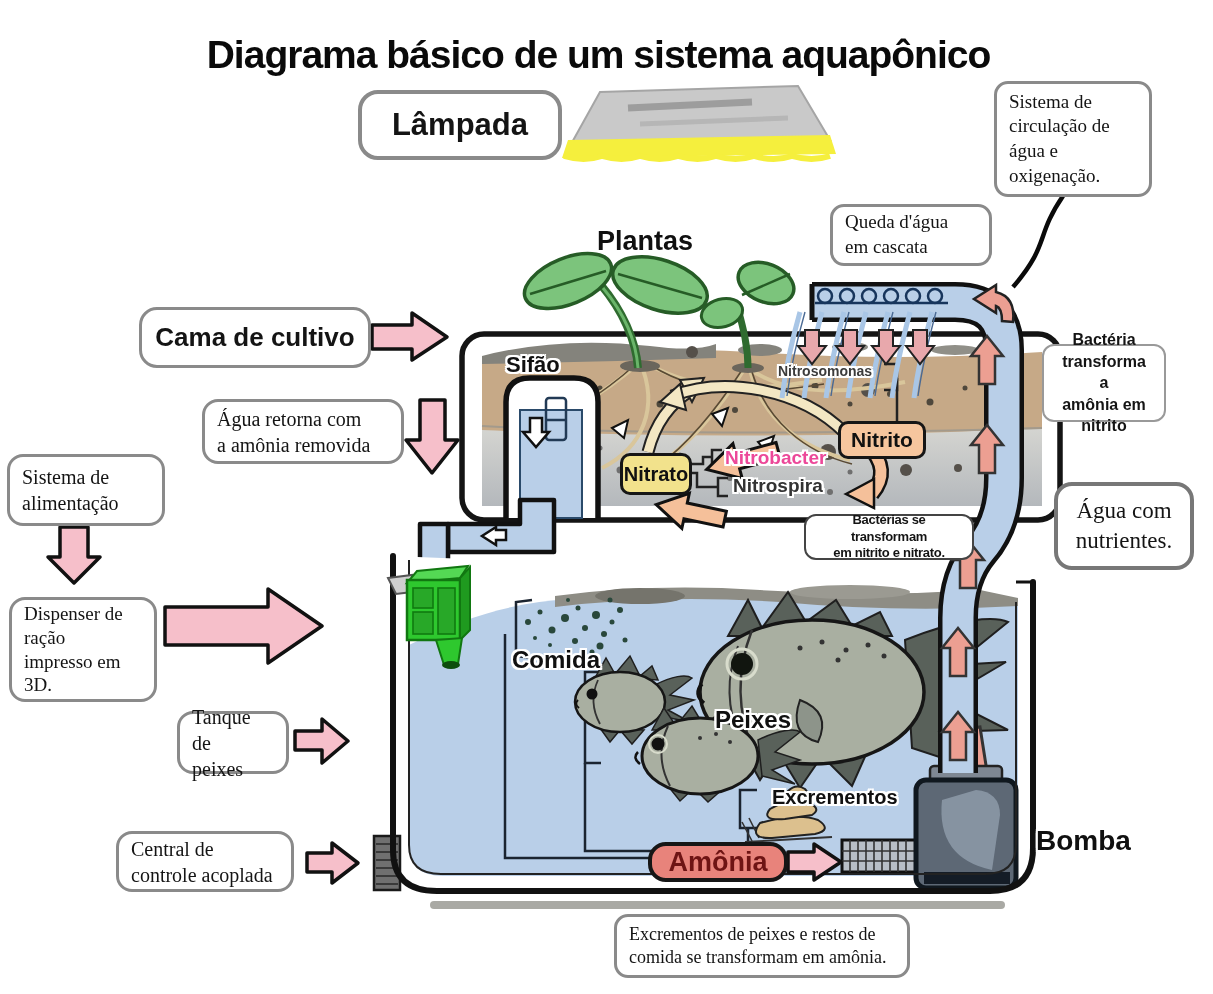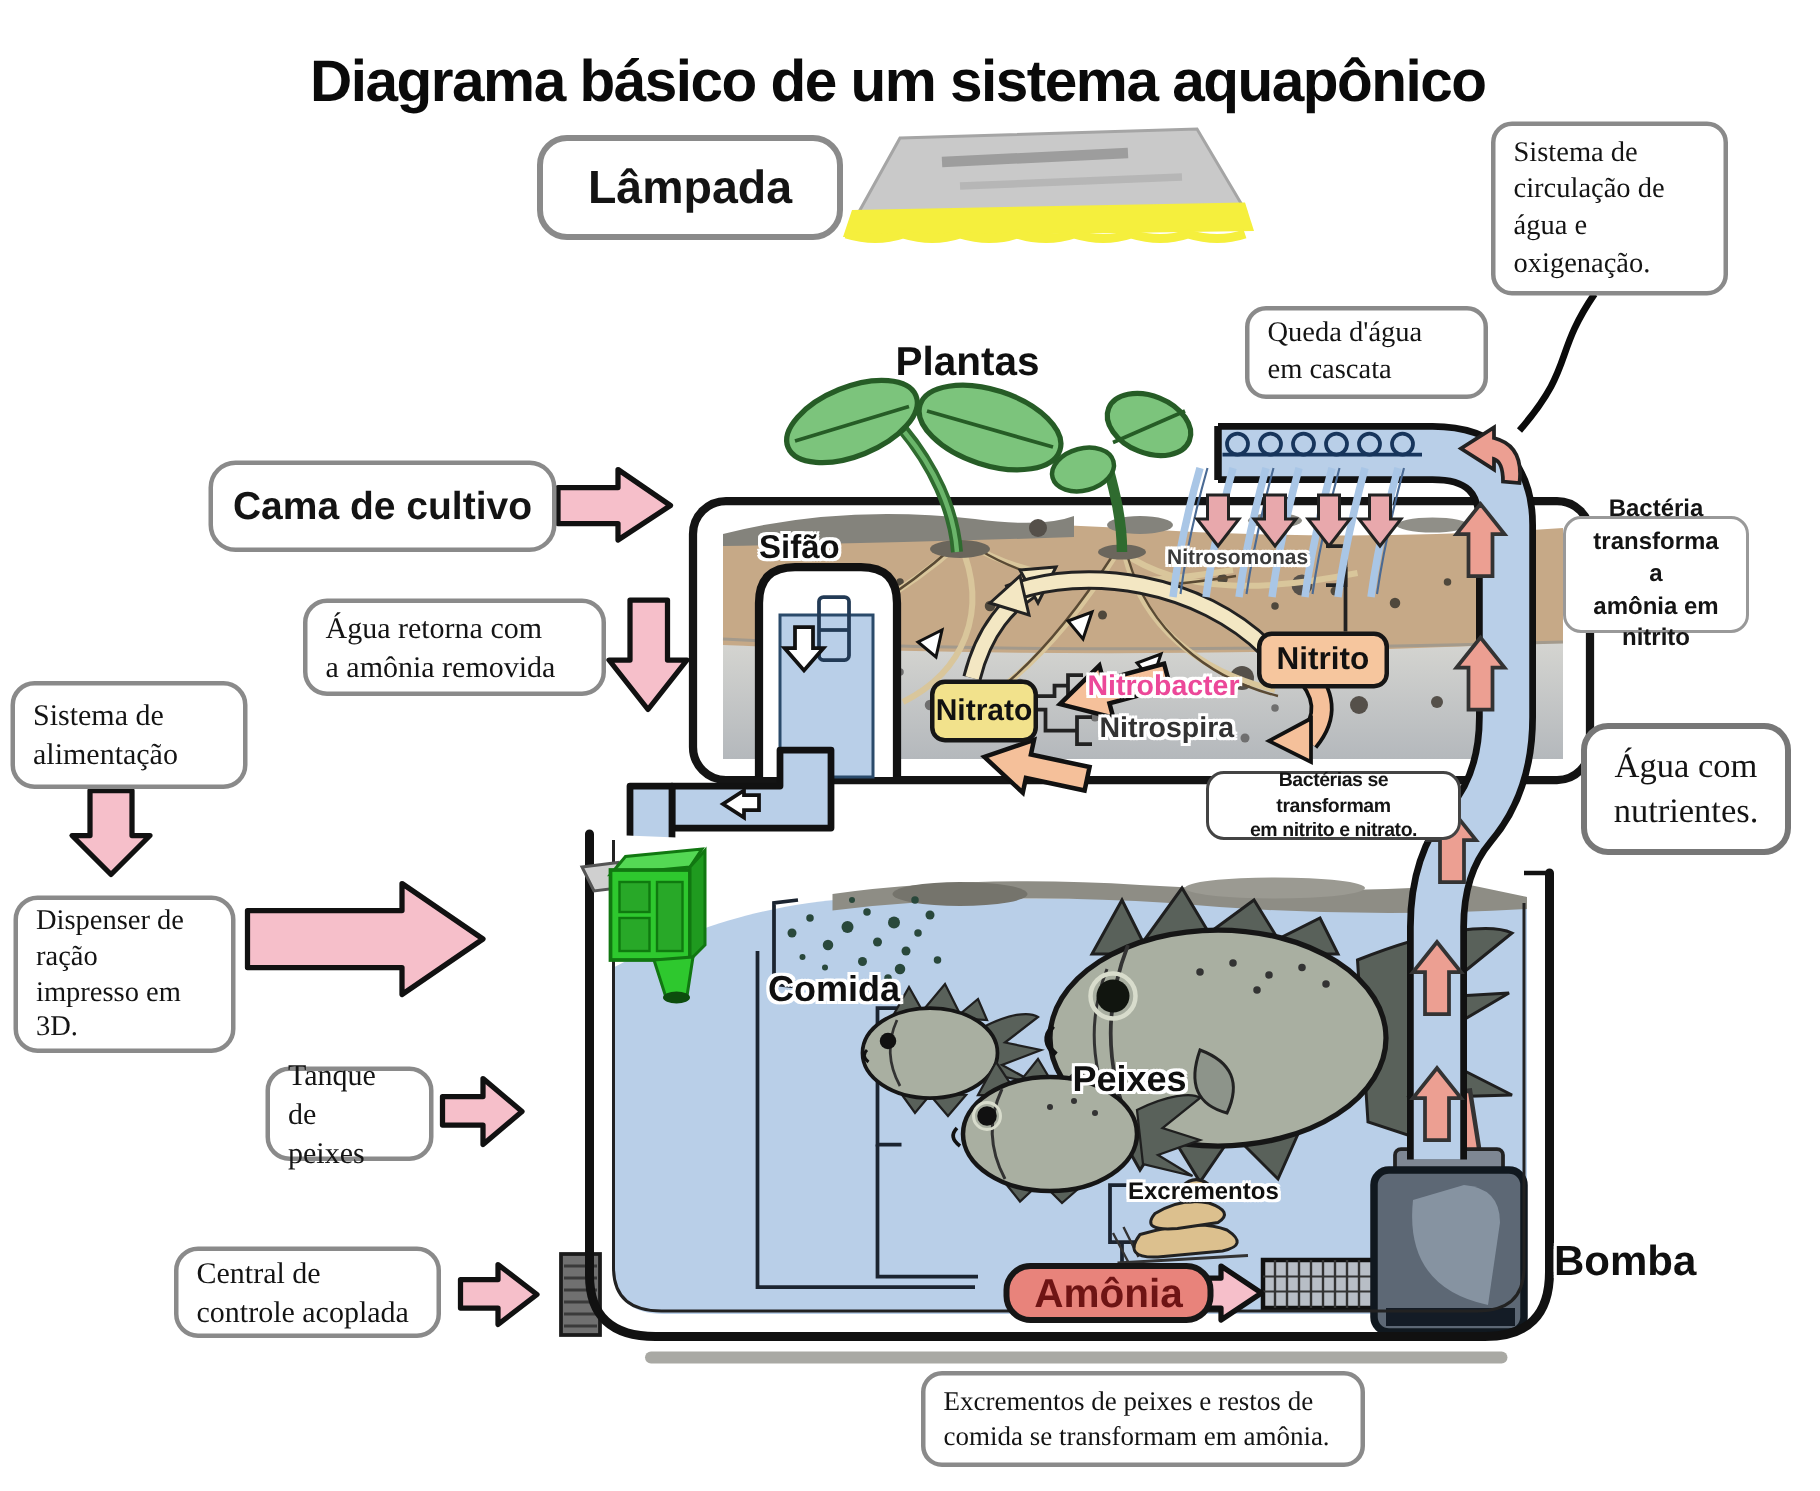--- a/index.html
+++ b/index.html
@@ -14,21 +14,21 @@
            white-space:pre-line;display:flex;align-items:center;padding:4px 12px;z-index:3;}
   .callout.sans{font-family:Liberation Sans, sans-serif;font-weight:bold;}
   .callout.center{text-align:center;justify-content:center;}
   .label{position:absolute;font-family:"Liberation Sans",sans-serif;font-weight:bold;color:#101010;
          z-index:3;white-space:nowrap;
          text-shadow:-2px -2px 0 #fff,2px -2px 0 #fff,-2px 2px 0 #fff,2px 2px 0 #fff,
                      0 -2px 0 #fff,0 2px 0 #fff,-2px 0 0 #fff,2px 0 0 #fff;}
   .chip{position:absolute;display:flex;align-items:center;justify-content:center;
         font-family:"Liberation Sans",sans-serif;font-weight:bold;z-index:3;
         border:3px solid #161616;border-radius:10px;color:#111;}
-  .chip.amonia{border-width:4px;border-radius:18px;color:#6e1414;margin-left:21px;}
+  .chip.amonia{border-width:4px;border-radius:18px;color:#6e1414;}
 </style>
 </head>
 <body>
 
 <div id="stage">
 
 <svg width="1213" height="994" viewBox="0 0 1213 994">
   <defs>
     <linearGradient id="soilgray" x1="0" y1="0" x2="0" y2="1">
       <stop offset="0" stop-color="#dddcd6"></stop>
@@ -431,20 +431,20 @@
 <div class="callout" style="left:614px;top:914px;width:266px;height:50px;font-size:18px;border-radius:14px;"><span>Excrementos de peixes e restos de
 comida se transformam em amônia.</span></div>
 
 <div class="label" style="left:597px;top:226px;font-size:27px;">Plantas</div>
 <div class="label" style="left:506px;top:352px;font-size:22px;">Sifão</div>
 <div class="label" style="left:778px;top:363px;font-size:14px;color:#3b3b3b;">Nitrosomonas</div>
 <div class="label" style="left:725px;top:447px;font-size:19px;color:#ec4899;">Nitrobacter</div>
 <div class="label" style="left:733px;top:475px;font-size:19px;color:#333;">Nitrospira</div>
 <div class="label" style="left:512px;top:646px;font-size:24px;">Comida</div>
 <div class="label" style="left:715px;top:706px;font-size:24px;">Peixes</div>
-<div class="label" style="left:752px;top:786px;font-size:16px;">Excrementos</div>
+<div class="label" style="left:772px;top:786px;font-size:20px;">Excrementos</div>
 <div class="label" style="left:1036px;top:825px;font-size:28px;">Bomba</div>
 
 <div class="chip" style="left:838px;top:421px;width:82px;height:32px;font-size:21px;background:#f6c69e;">Nitrito</div>
 <div class="chip" style="left:620px;top:453px;width:66px;height:36px;font-size:20px;background:#f2e28c;">Nitrato</div>
 <div class="chip amonia" style="left:648px;top:842px;width:132px;height:32px;font-size:27px;background:#e8837b;">Amônia</div>
 
 </div>
 
 </body></html>

